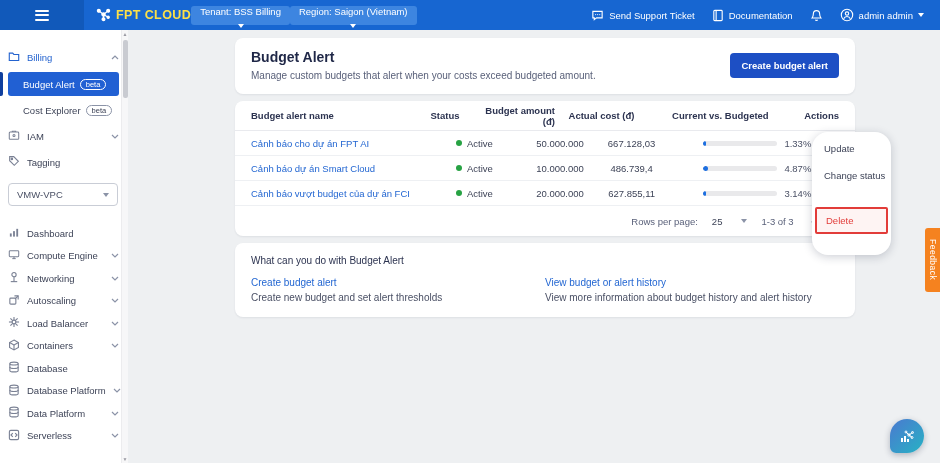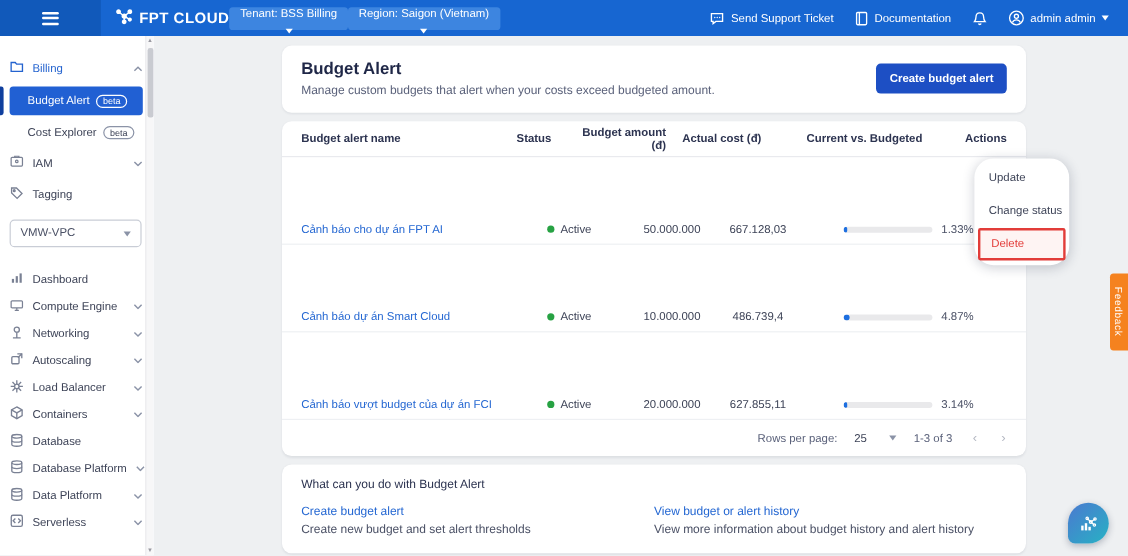--- a/index.html
+++ b/index.html
@@ -5,21 +5,21 @@
   * { margin:0; padding:0; box-sizing:border-box; }
   html,body { width:940px; height:463px; overflow:hidden; }
   body { font-family:"Liberation Sans", sans-serif; background:#eef0f2; position:relative; font-size:10px; color:#3d4357; }
 
   
   .topbar { position:absolute; top:0; left:0; width:940px; height:30px; background:#1766d1; display:flex; align-items:center; z-index:40; }
   .topbar-left-block { width:84px; height:30px; background:#1159ba; display:flex; align-items:center; justify-content:center; }
   .hamburger { width:14px; cursor:pointer; }
   .hamburger span { display:block; height:2px; background:#fff; margin:2.5px 0; border-radius:1px; }
   .logo-wrap { display:flex; align-items:center; gap:5px; margin-left:12px; }
-  .logo-text { color:#ffffff; font-weight:bold; font-size:12.5px; letter-spacing:.4px; }
+  .logo-text { color:#fde047; font-weight:bold; font-size:12.5px; letter-spacing:.4px; }
   .hdr-pill { background:#3d85e0; color:#fff; border-radius:3px; height:19px; display:flex; align-items:center; gap:7px; padding:0 9px; font-size:9.5px; cursor:pointer;flex-direction:column; }
   .caret-down { width:0; height:0; border-left:3.5px solid transparent; border-right:3.5px solid transparent; border-top:4px solid #fff; }
   .topbar-right { margin-left:auto; display:flex; align-items:center; gap:17px; padding-right:16px; color:#fff; font-size:9.5px; }
   .hdr-item { display:flex; align-items:center; gap:5px; cursor:pointer; }
   .hdr-icon svg { display:block; }
 
   
   .sidebar { position:absolute; top:30px; left:0; width:128px; height:433px; background:#fff; z-index:30; overflow:hidden; }
   .side-scroll { position:absolute; top:0; right:0; width:7px; height:100%; background:#f7f7f8; border-left:1px solid #ececee; font-size:5px; color:#9a9aa2; text-align:center; }
   .side-thumb { position:absolute; top:10px; left:1px; width:5px; height:58px; background:#c9cbd1; border-radius:2px; }
@@ -47,21 +47,21 @@
   .card { background:#fff; border-radius:8px; box-shadow:0 1px 2px rgba(30,40,70,.08); }
 
   .head-card { display:flex; align-items:center; padding:11px 16px 13px; }
   .page-title { font-size:14px; font-weight:bold; color:#1f2747; margin-bottom:5px; }
   .page-sub { font-size:10px; color:#5a617a; }
   .btn-primary { margin-left:auto; background:#1d4fc4; color:#fff; border:none; border-radius:4px; font-size:9.5px; font-weight:bold; padding:7px 11px; cursor:pointer; font-family:"Liberation Sans",sans-serif; }
 
   .table-card { padding:0 0 0 0; }
   .trow { display:flex; align-items:center; padding:0 16px; }
   .thead { height:30px; border-bottom:1px solid #e9eaee; font-weight:bold; color:#2c3350; font-size:9.5px; }
-  .tbody-row { height:25px; border-bottom:1px solid #eef0f3; font-size:9.5px;margin-top:48px; }
+  .tbody-row { height:25px; border-bottom:1px solid #eef0f3; font-size:9.5px; }
   .c-name { width:212px; } 
   .c-status { width:62px; display:flex; align-items:center; gap:5px; }
   .c-budget { width:85px; text-align:right; }
   .c-actual { width:110px; text-align:center; }
   .c-current { width:180px; display:flex; align-items:center; padding-left:24px; gap:7px; }
   .c-actions { flex:1; text-align:right; }
   .name-link { color:#2467d2; cursor:pointer; white-space:nowrap; overflow:hidden; text-overflow:ellipsis; display:block; width:205px; }
   .dot { width:6px; height:6px; border-radius:50%; background:#27a243; flex:0 0 auto; }
   .bar-track { width:74px; height:5px; background:#e9e9eb; border-radius:3px; overflow:hidden; }
   .bar-fill { height:5px; background:#1d6fe0; border-radius:3px; }
@@ -75,21 +75,21 @@
   .info-head { font-size:10px; color:#2c3350; margin-bottom:11px; }
   .info-cols { display:flex; }
   .info-col { width:50%; }
   .info-link { color:#2467d2; font-size:10px; cursor:pointer; margin-bottom:4px; }
   .info-desc { color:#4a5065; font-size:10px; }
 
   
   .ctx-menu { position:absolute; left:812px; top:132px; width:79px; background:#fff; border-radius:16px; box-shadow:0 2px 10px rgba(30,40,70,.22); z-index:60; padding:3px 0; }
   .ctx-item { font-size:9.5px; color:#3d4357; padding:8px 12px; cursor:pointer; white-space:nowrap; }
   .ctx-item.danger { color:#e23c39; }
-  .ctx-item.highlighted { border:2px solid #e23c39; background:#fef4f3; border-radius:2px; margin:1px 3px; padding:6px 9px; }
+  .ctx-item.highlighted { border:2px solid #e23c39; background:#fef4f3; border-radius:2px; margin:18px 3px; padding:6px 9px; }
 
   
   .feedback-tab { position:absolute; right:0; top:228px; width:15px; height:64px; background:#f5821f; border-radius:3px 0 0 3px; display:flex; align-items:center; justify-content:center; cursor:pointer; z-index:70; }
   .feedback-tab span { writing-mode:vertical-rl; color:#fff; font-size:8.5px; letter-spacing:.5px; }
 
   
   .chat-bubble { position:absolute; right:16px; bottom:10px; width:34px; height:34px; border-radius:50% 50% 50% 6px; background:linear-gradient(135deg,#4b79d0 0%,#27b2c4 100%); box-shadow:0 2px 6px rgba(30,40,70,.3); display:flex; align-items:center; justify-content:center; cursor:pointer; z-index:70; }
 </style>
 </head>
 <body>

